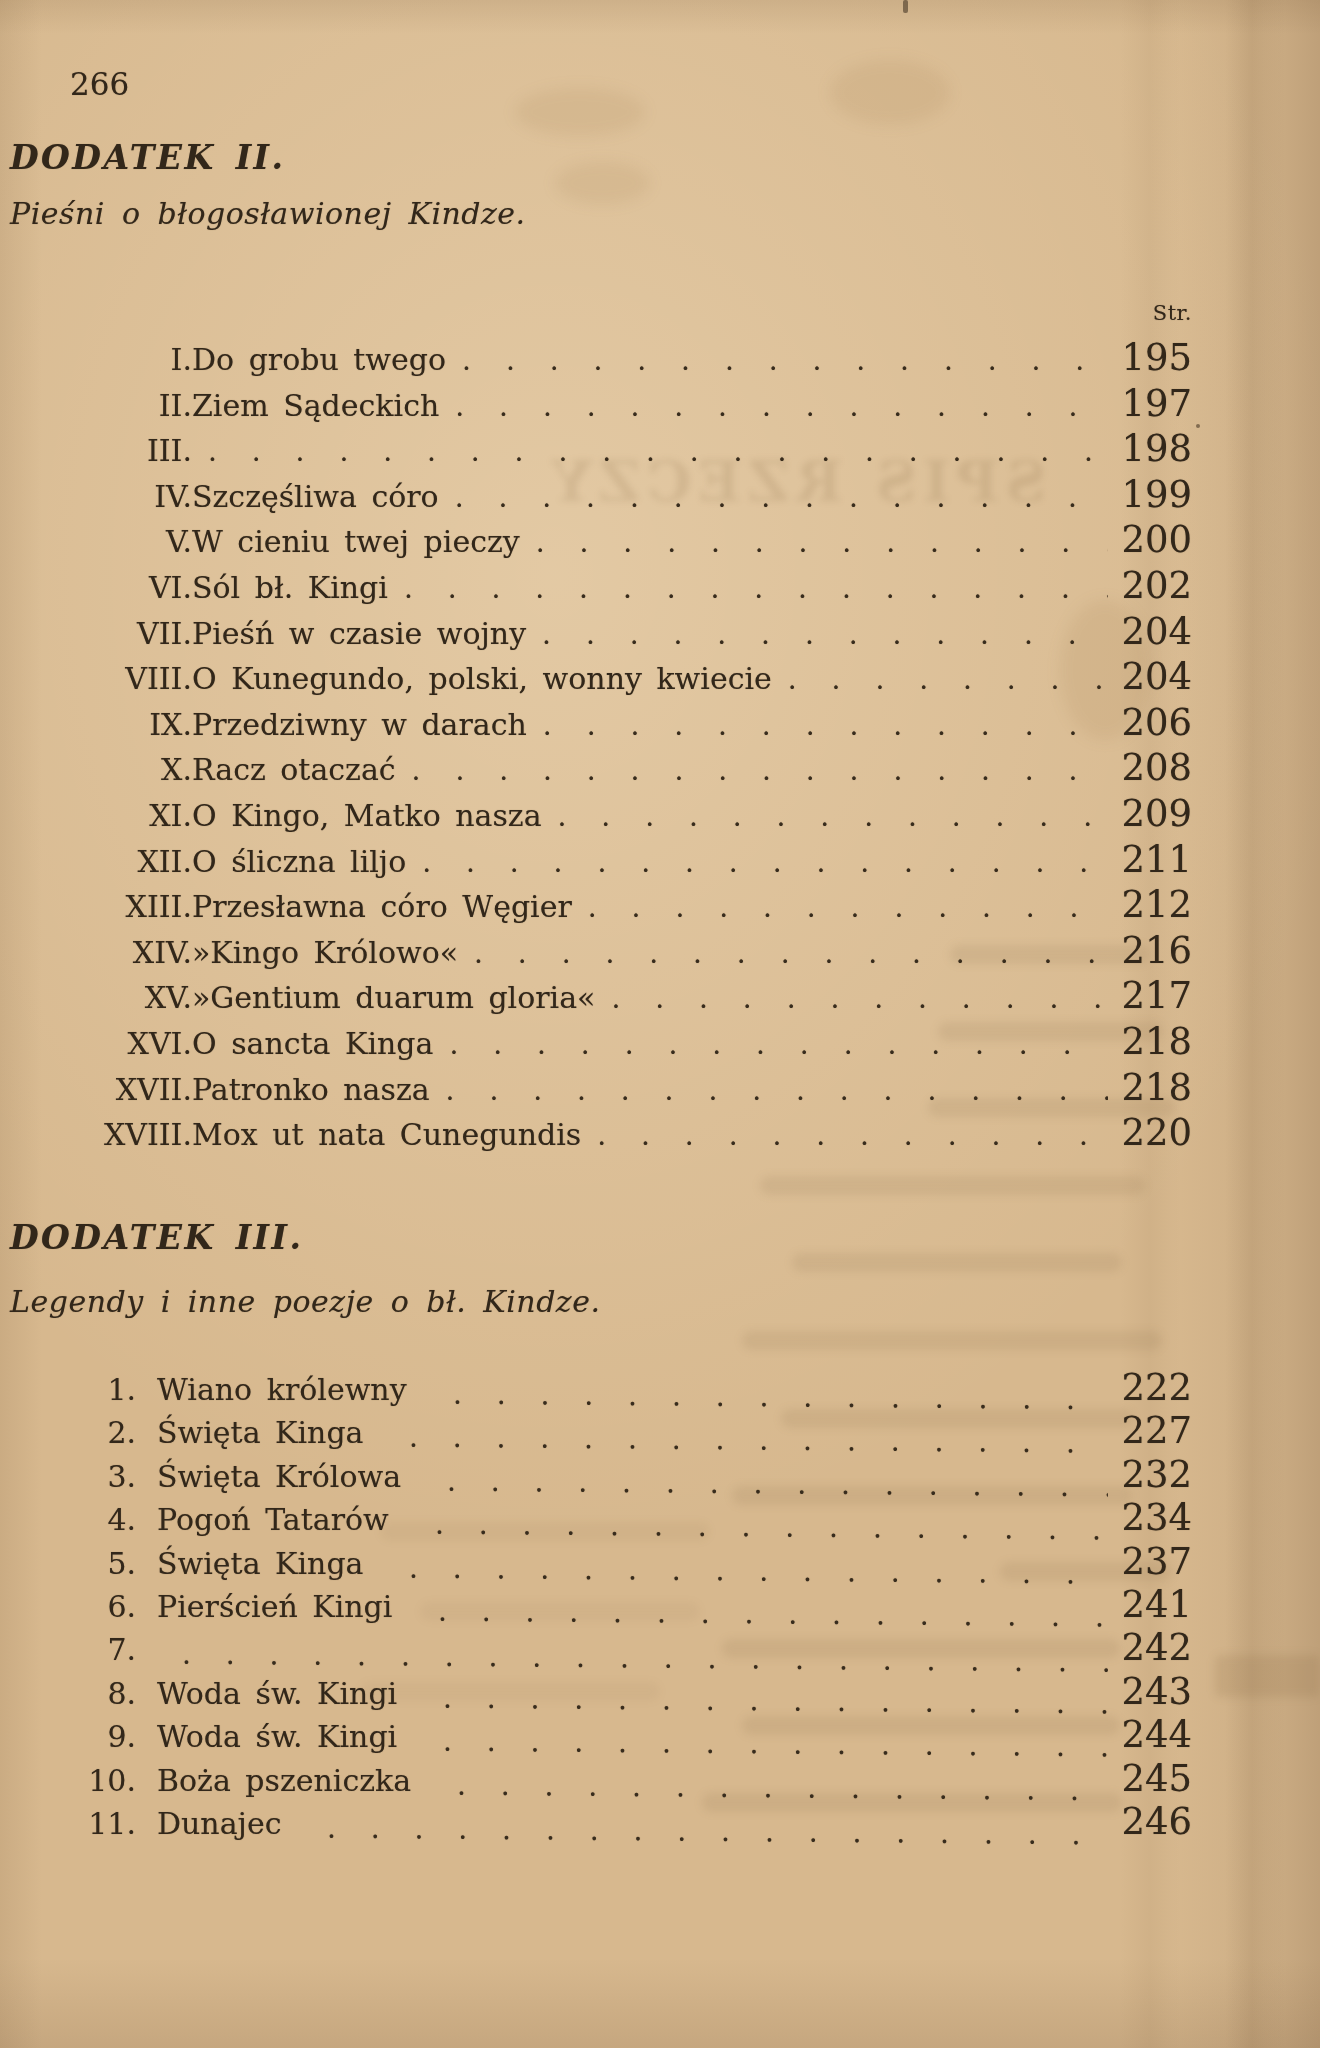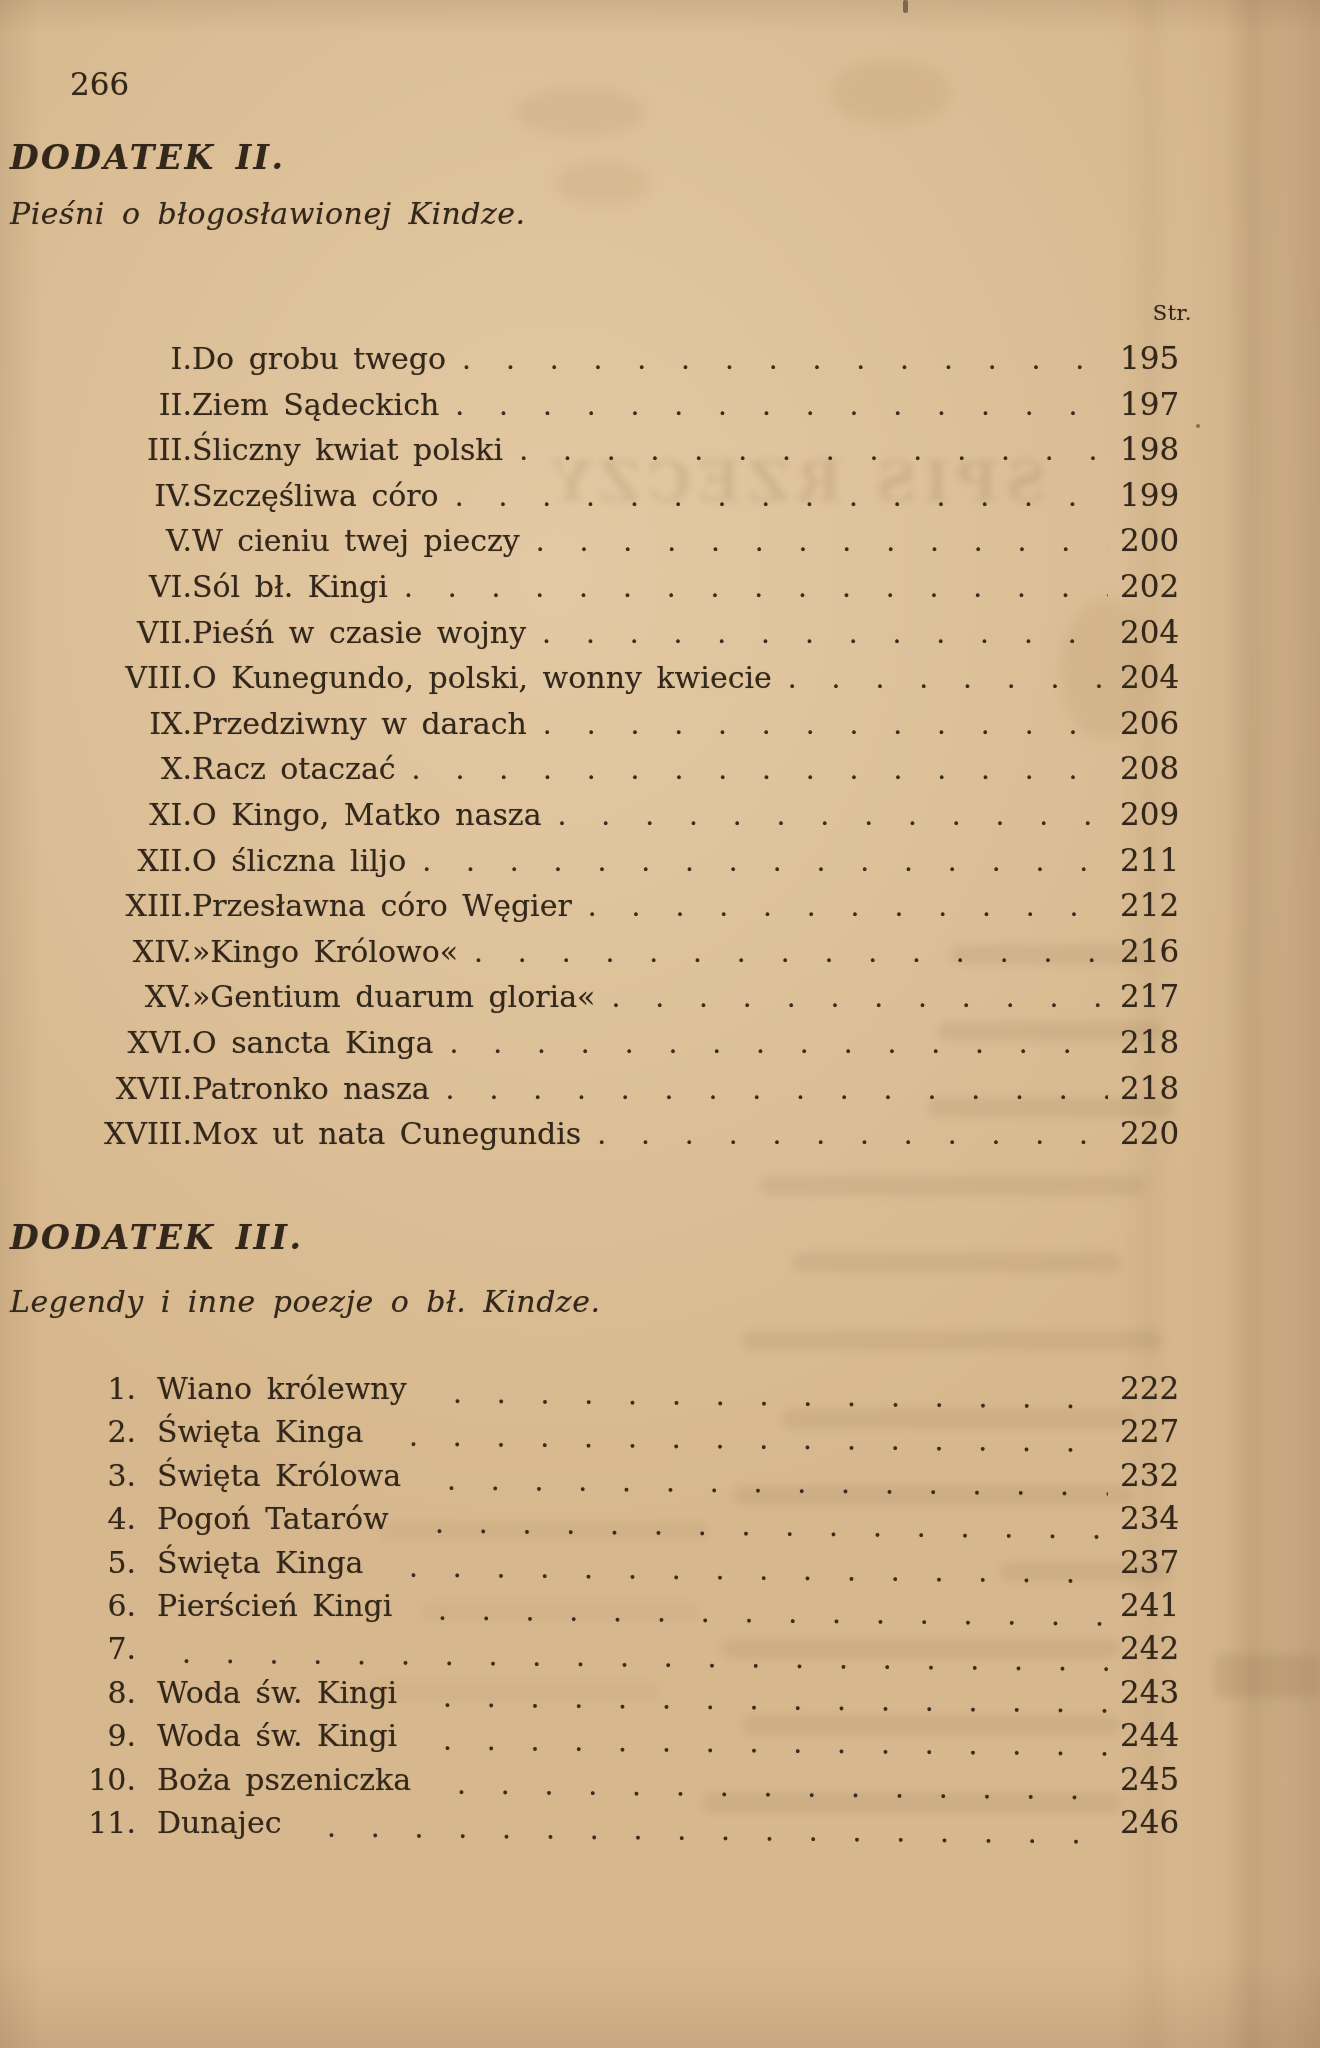--- a/index.html
+++ b/index.html
@@ -31,21 +31,21 @@
   .toc2 .row{height:45.6px;}
   .toc3 .row{height:43.4px;}
   .row span{line-height:36px;}
   .num{flex:0 0 120px;text-align:right;font-size:30px;white-space:nowrap;}
   .toc3 .num{flex:0 0 64px;}
   .title{margin-left:0;font-size:30px;word-spacing:5px;white-space:nowrap;}
   .toc3 .title{margin-left:21px;}
   .dots{flex:1 1 auto;overflow:hidden;white-space:nowrap;font-size:28px;letter-spacing:13px;
         padding-left:16px;margin-right:12px;color:#382c1d;}
   .toc3 .dots{padding-left:46px;transform:translateY(3px) rotate(0.5deg);transform-origin:0 50%;}
-  .pg{flex:0 0 72px;font-size:31px;}
+  .pg{flex:0 0 72px;text-align:right;font-size:37px;}
   
   .ghost{position:absolute;transform:scaleX(-1);color:rgba(118,86,50,0.15);
          filter:blur(2.5px);font-size:30px;white-space:nowrap;letter-spacing:2px;font-weight:700;}
   .ghost-spis{top:448px;left:545px;font-size:56px;letter-spacing:7px;color:rgba(115,85,50,0.13);filter:blur(3px);}
   .gbar{position:absolute;height:19px;border-radius:10px;background:rgba(122,90,54,0.11);filter:blur(4px);}
   .gblock{position:absolute;background:rgba(115,84,50,0.13);filter:blur(4px);border-radius:6px;}
   .stain{position:absolute;border-radius:50%;background:rgba(150,108,58,0.10);filter:blur(7px);}
   .speck{position:absolute;background:rgba(45,32,18,0.5);border-radius:2px;}
 </style>
 </head>
@@ -95,21 +95,20 @@
 
       <div class="row">
         <span class="num">II.</span>
         <span class="title">Ziem Sądeckich</span>
         <span class="dots">. . . . . . . . . . . . . . . . . . . . . . . . . . . . . . . . . . . . . . . . . . . . . . . .</span>
         <span class="pg">197</span>
       </div>
 
       <div class="row">
         <span class="num">III.</span>
-        <span class="title">Śliczny kwiat polski</span>
         <span class="dots">. . . . . . . . . . . . . . . . . . . . . . . . . . . . . . . . . . . . . . . . . . . . . . . .</span>
         <span class="pg">198</span>
       </div>
 
       <div class="row">
         <span class="num">IV.</span>
         <span class="title">Szczęśliwa córo</span>
         <span class="dots">. . . . . . . . . . . . . . . . . . . . . . . . . . . . . . . . . . . . . . . . . . . . . . . .</span>
         <span class="pg">199</span>
       </div>

